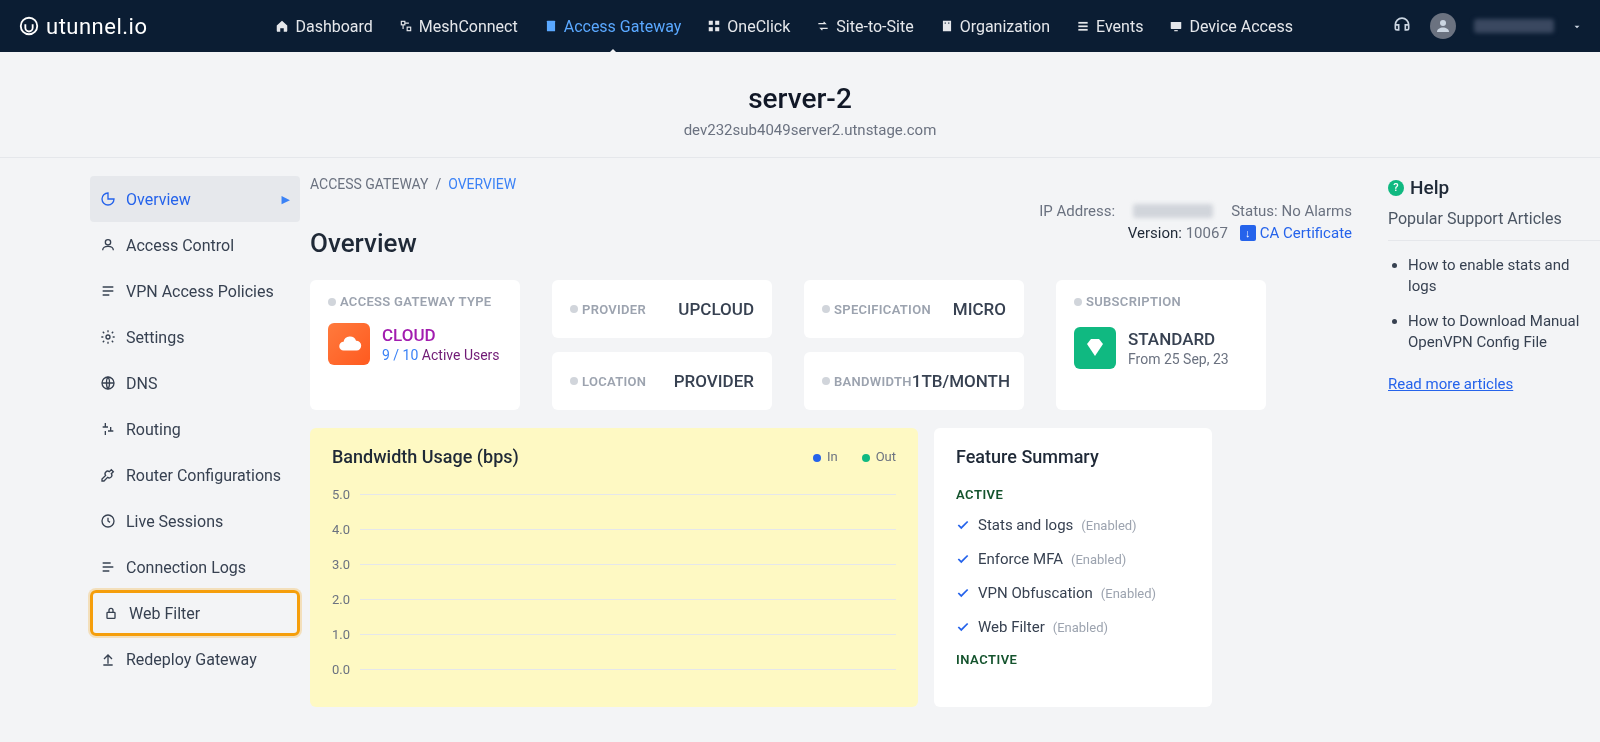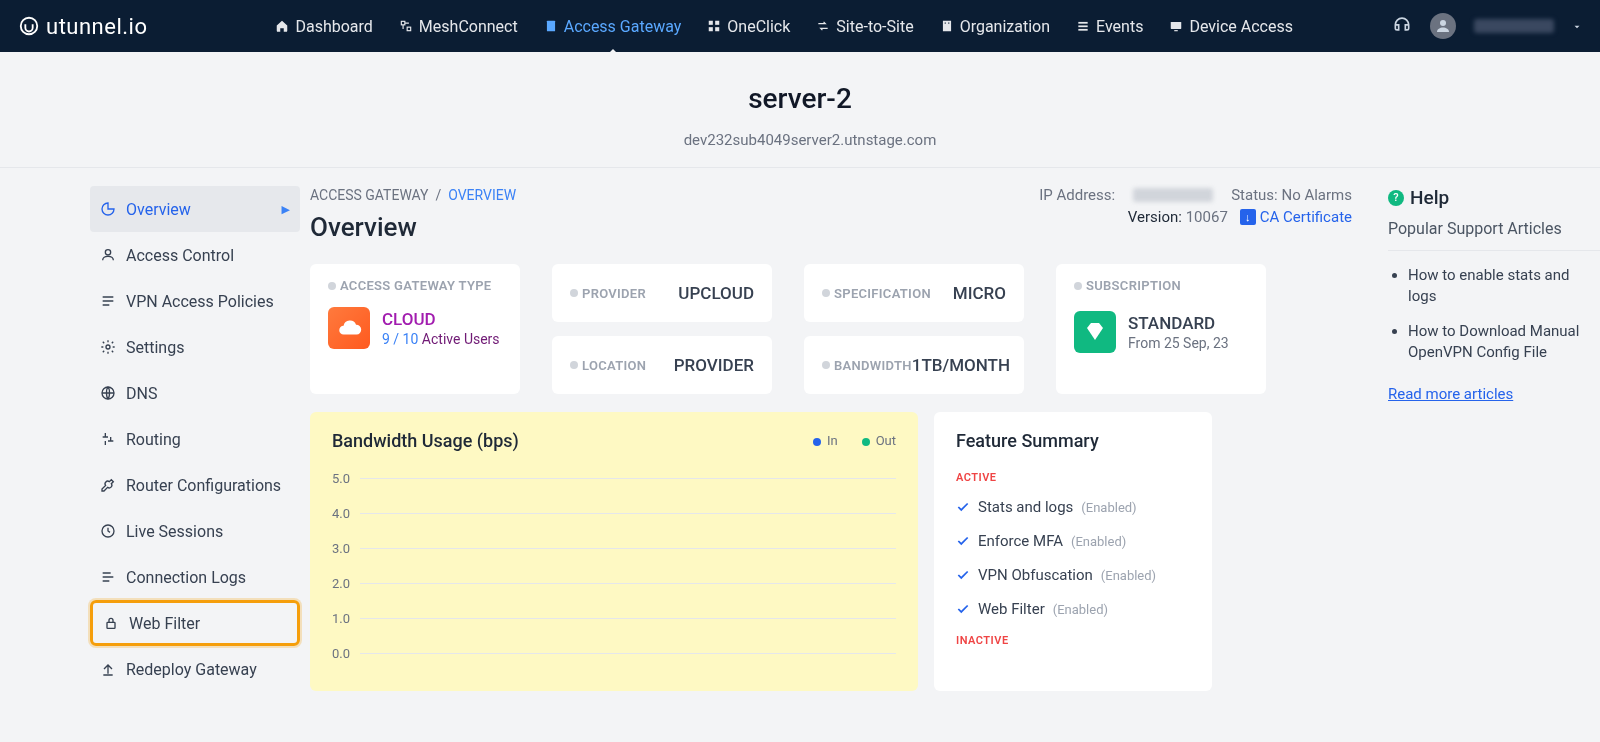--- a/index.html
+++ b/index.html
@@ -16,34 +16,34 @@
 .navicon { width: 14px; height: 14px; display: inline-flex; }
 .topnav-right { margin-left: auto; display: flex; align-items: center; gap: 18px; }
 .avatar { width: 26px; height: 26px; border-radius: 50%; background: #6b7280; display: inline-flex; align-items: center; justify-content: center; }
 .avatar svg { width: 18px; height: 18px; fill: #cbd5e1; }
 .user-name-blur { width: 80px; height: 14px; background: #3a4860; border-radius: 3px; filter: blur(2px); }
 .chev-down { width: 10px; height: 10px; }
 
 
 .page-head { text-align: center; padding: 30px 0 18px; border-bottom: 1px solid #e5e7eb; background: #f3f4f6; }
 .page-title { font-size: 28px; font-weight: 500; color: #111827; }
-.page-sub { font-size: 15px; color: #6b7280; margin-top: 16px; padding-left: 20px; }
+.page-sub { font-size: 15px; color: #6b7280; margin-top: 6px; padding-left: 20px; }
 
 
 .body-wrap { display: flex; padding: 18px 0 0 0; }
 .sidebar { width: 300px; padding-left: 90px; }
 .side-item { display: flex; align-items: center; gap: 10px; height: 46px; font-size: 16px; color: #374151; cursor: pointer; border-radius: 4px; padding: 0 10px; position: relative; }
 .side-item.active { background: #e6e8ec; color: #2563eb; }
 .side-item.active .side-caret { position: absolute; right: 10px; color: #3b82f6; font-size: 11px; }
 .side-item svg { width: 16px; height: 16px; flex-shrink: 0; }
 .side-item.highlighted { border: 3px solid #f59e0b; border-radius: 6px; box-shadow: 0 0 0 2px rgba(245,158,11,.25); }
 
 
 .main { flex: 1; padding: 0 18px 0 10px; }
-.topline { display: flex; align-items: center; gap: 10px; font-size: 14px; color: #6b7280; }
+.topline { display: flex; align-items: flex-start; gap: 10px; font-size: 14px; color: #6b7280; flex-direction: column; }
 .crumbs a { color: #6b7280; text-decoration: none; }
 .crumbs .cur { color: #3b82f6; }
 .topline-right { margin-left: auto; display: flex; gap: 18px; align-items: center; font-size: 15px; }
 .ip-blur { width: 80px; height: 14px; background: #d1d5db; border-radius: 3px; filter: blur(2px); display: inline-block; }
 .overview-h { font-size: 26px; font-weight: 500; color: #1f2937; margin-top: 8px; }
 .line2 { display: flex; justify-content: flex-end; gap: 12px; align-items: center; font-size: 15px; margin-top: 4px; }
 .ca-link { color: #2563eb; text-decoration: none; display: inline-flex; align-items: center; gap: 4px; }
 .ca-badge { width: 16px; height: 16px; background: #2563eb; color: #fff; display: inline-flex; align-items: center; justify-content: center; font-size: 11px; border-radius: 2px; }
 
 
@@ -77,21 +77,21 @@
 .legend span::before { content: ""; display: inline-block; width: 8px; height: 8px; border-radius: 50%; margin-right: 6px; vertical-align: middle; }
 .legend .in::before { background: #2563eb; }
 .legend .out::before { background: #10b981; }
 .chart-body { margin-top: 20px; }
 .yrow { display: flex; align-items: center; gap: 10px; font-size: 13px; color: #6b7280; }
 .yrow .line { flex: 1; height: 1px; background: #e5e7eb; }
 .yrow + .yrow { margin-top: 20px; }
 
 .feature-card { background: #fff; border-radius: 6px; width: 278px; padding: 18px 22px; }
 .feature-title { font-size: 18px; font-weight: 500; margin-bottom: 20px; }
-.feat-section-lbl { font-size: 11px; color: #ef4444; font-weight: 600; letter-spacing: .5px; margin-bottom: 14px; }
+.feat-section-lbl { font-size: 13px; color: #14532d; font-weight: 600; letter-spacing: .5px; margin-bottom: 14px; }
 .feat-item { display: flex; align-items: center; gap: 8px; font-size: 15px; color: #374151; margin-bottom: 16px; }
 .feat-item .en { color: #9ca3af; font-size: 13px; }
 .feat-item svg { width: 14px; height: 14px; }
 
 
 .help { width: 230px; padding-left: 18px; }
 .help h3 { font-size: 19px; font-weight: 500; display: flex; align-items: center; gap: 6px; }
 .help-q { width: 16px; height: 16px; border-radius: 50%; background: #10b981; color: #fff; font-size: 11px; display: inline-flex; align-items: center; justify-content: center; }
 .help-sub { font-size: 16px; color: #4b5563; margin-top: 10px; padding-bottom: 12px; border-bottom: 1px solid #e5e7eb; }
 .help ul { list-style: disc; padding-left: 20px; margin-top: 14px; font-size: 15px; color: #374151; }

